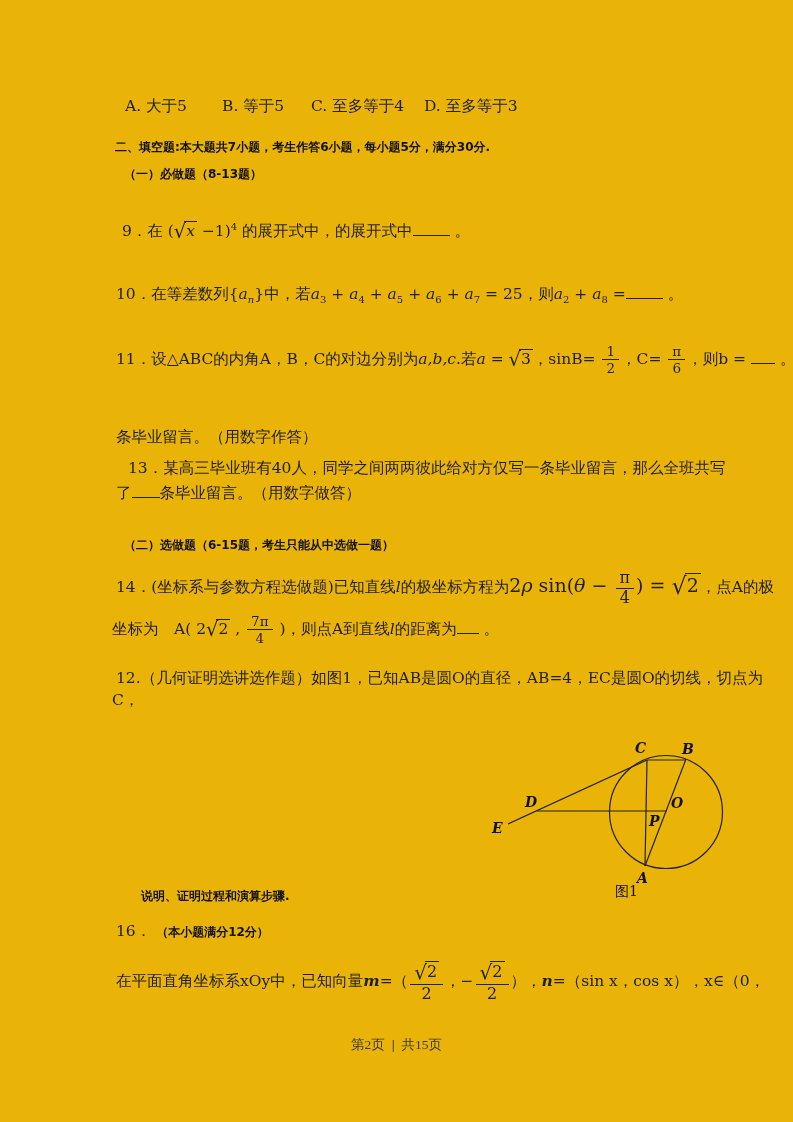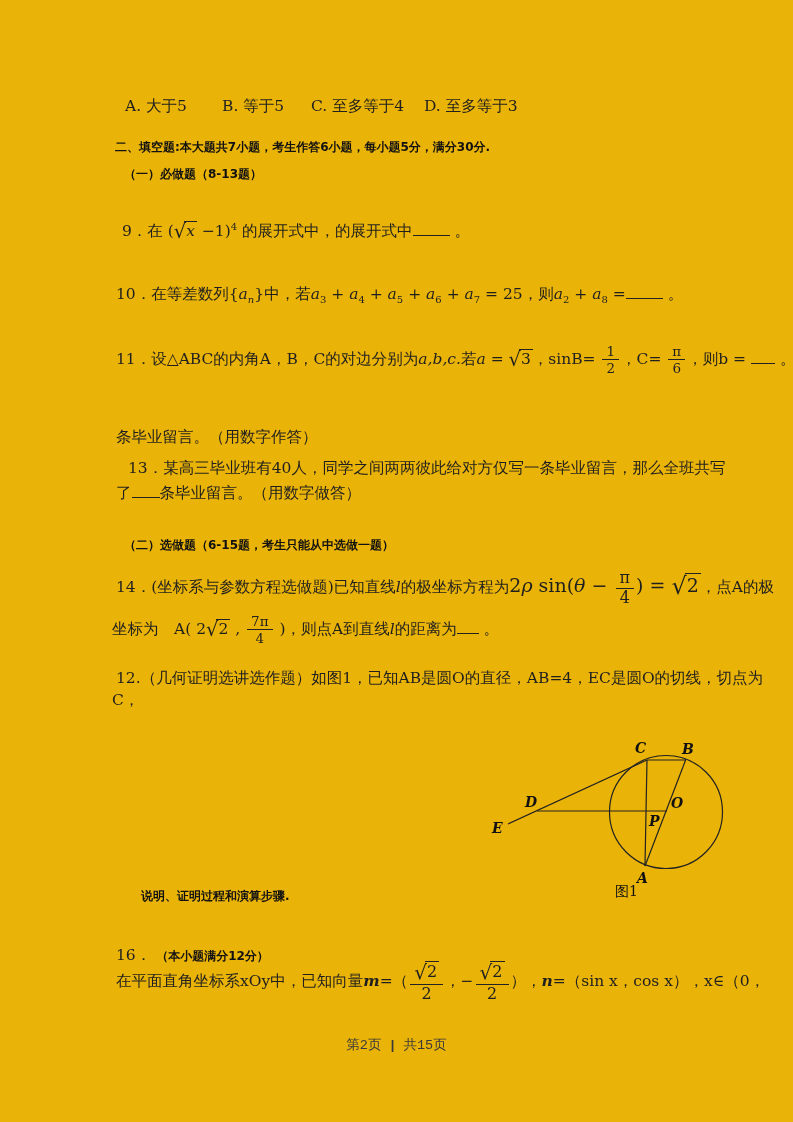--- a/index.html
+++ b/index.html
@@ -18,21 +18,21 @@
         font-size:13.5px;margin:0 2px;font-family:"DejaVu Serif","Liberation Serif",serif;}
   .frac.big{font-size:16px;}
   .frac .num{display:block;border-bottom:1px solid #222;padding:0 4px 1px;}
   .frac .den{display:block;padding-top:1px;}
   .sqrt{display:inline-block;white-space:nowrap;}
   .sqrt .rad{font-size:1.25em;vertical-align:-2px;margin-right:-2px;}
   .sqrt .rdc{border-top:1.3px solid #222;padding:0 2px;}
   .sqrt.big{font-size:19px;}
   .blank{display:inline-block;border-bottom:1.3px solid #222;height:0.95em;vertical-align:baseline;}
   .footer{position:absolute;left:0;top:1036px;width:793px;text-align:center;
-          font-family:Liberation Mono, monospace;font-size:13.5px;color:#3a3a3a;}
+          font-family:Liberation Serif, serif;font-size:13.5px;color:#3a3a3a;}
   .footer .pipe{font-weight:700;margin:0 7px;}
   svg .ln{fill:none;stroke:#222;stroke-width:1.2;}
   svg text{font-family:"DejaVu Serif","Liberation Serif",serif;font-size:14px;fill:#111;}
   svg text.lbl{font-style:italic;font-weight:700;}
 </style>
 </head>
 <body>
 
 <div class="page">
 
@@ -75,21 +75,21 @@
     <text class="lbl" x="50" y="74">D</text>
     <text class="lbl" x="17" y="100">E</text>
     <text class="lbl" x="196" y="75">O</text>
     <text class="lbl" x="174" y="93">P</text>
     <text class="lbl" x="162" y="150">A</text>
     <text x="140" y="163">图1</text>
   </svg>
 
   <div class="abs hei" style="left:123px;top:888px;margin-left:18px;">说明、证明过程和演算步骤.</div>
 
-  <div class="abs body-line" style="left:116px;top:921px;margin-top:24px;">
+  <div class="abs body-line" style="left:116px;top:921px;">
     <span>16．</span>
     <span class="hei">（本小题满分12分）</span>
   </div>
   <div class="abs body-line" style="left:116px;top:962px;"><span class="">在平面直角坐标系xOy中，已知向量</span><span class="fm bi">m</span><span class="">=（</span><span class="frac big"><span class="num"><span class="sqrt"><span class="rad">√</span><span class="rdc">2</span></span></span><span class="den">2</span></span><span class="">，−</span><span class="frac big"><span class="num"><span class="sqrt"><span class="rad">√</span><span class="rdc">2</span></span></span><span class="den">2</span></span><span class="">），</span><span class="fm bi">n</span><span class="">=（sin x，cos x），x∈（0，</span></div>
 
   <div class="footer">
     <span>第2页</span><span class="pipe">|</span><span>共15页</span>
   </div>
 
 </div>

